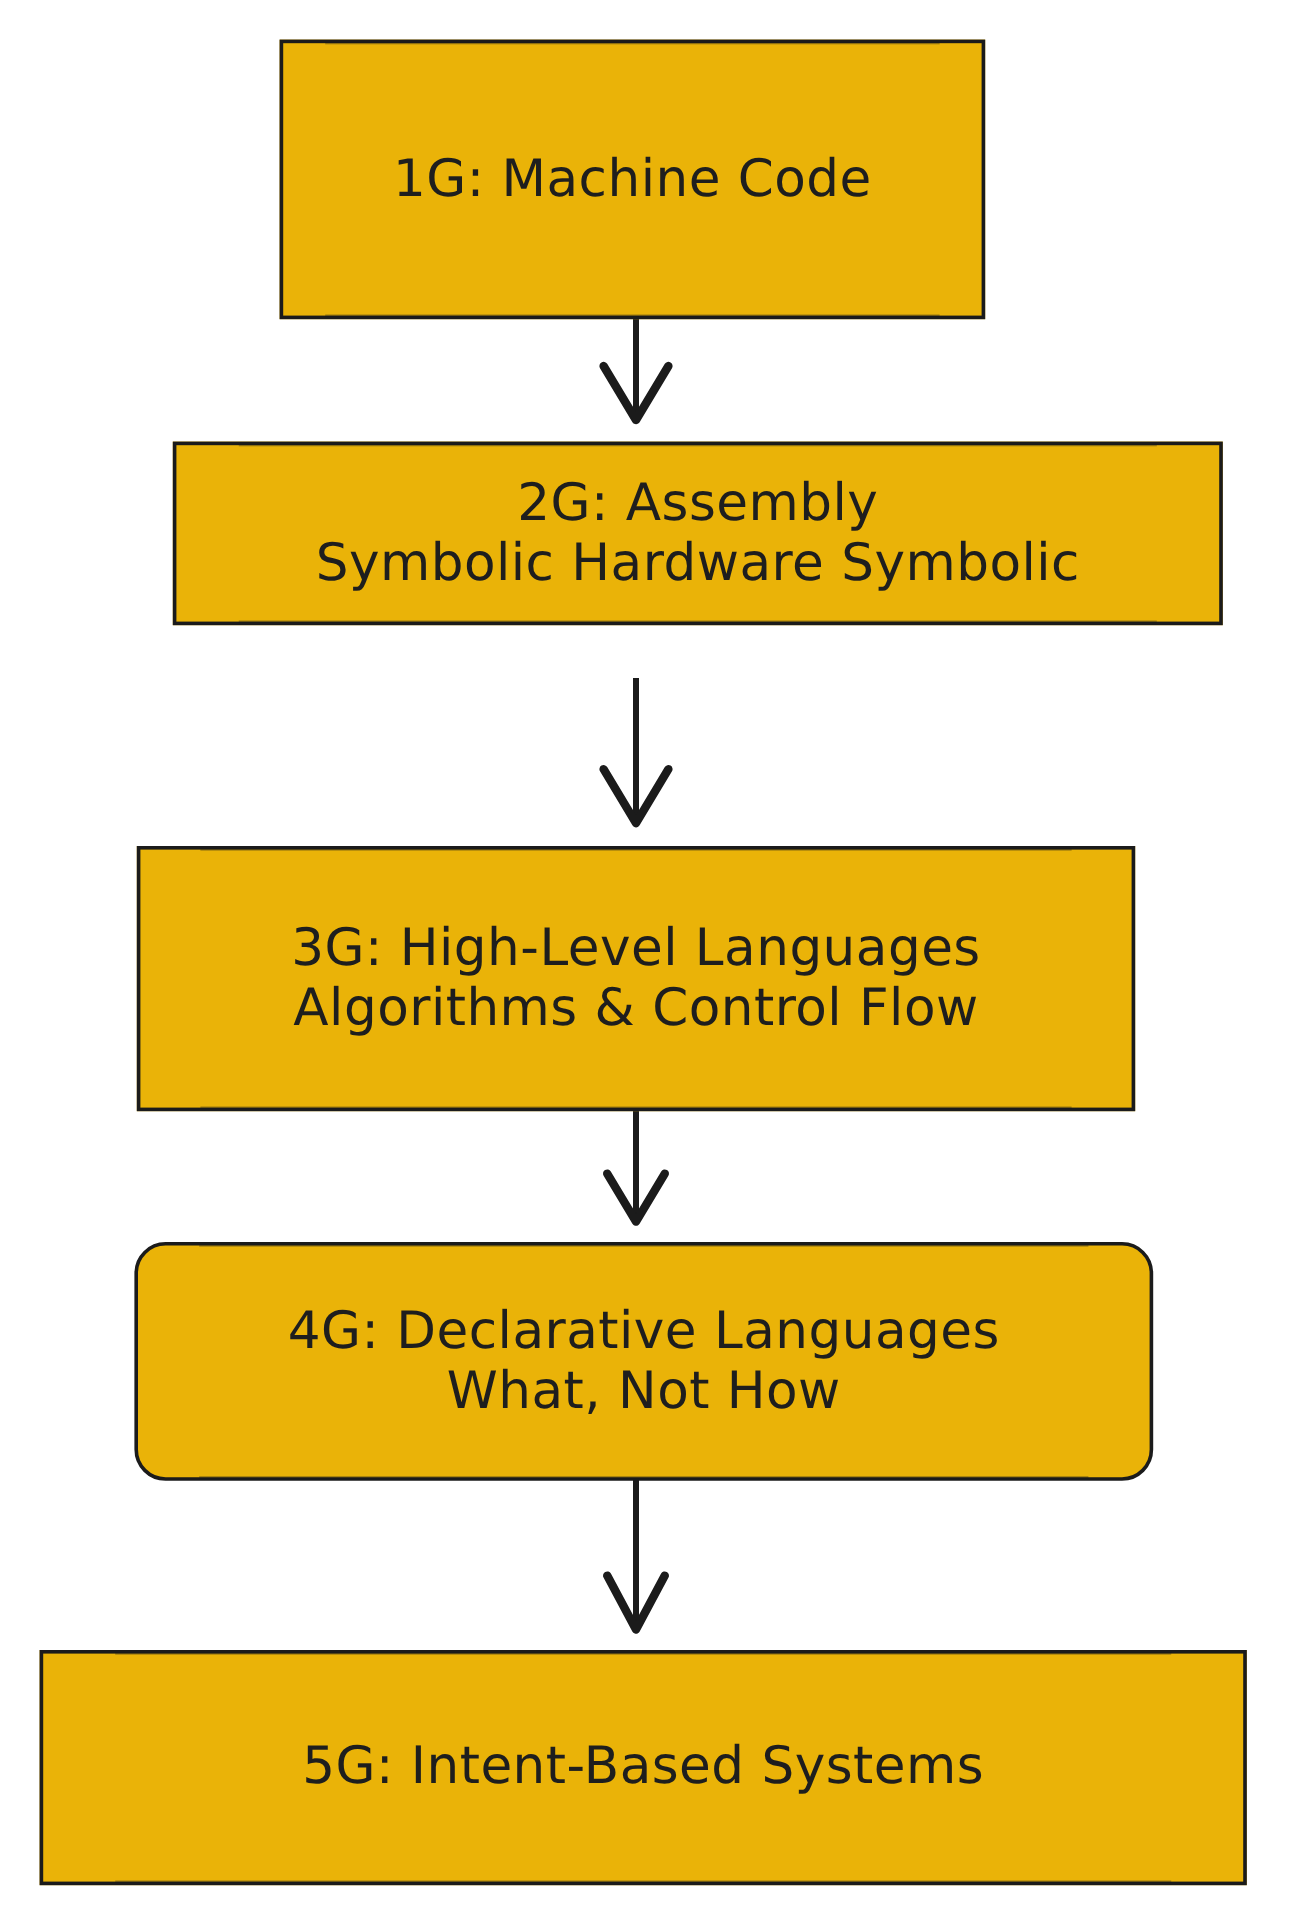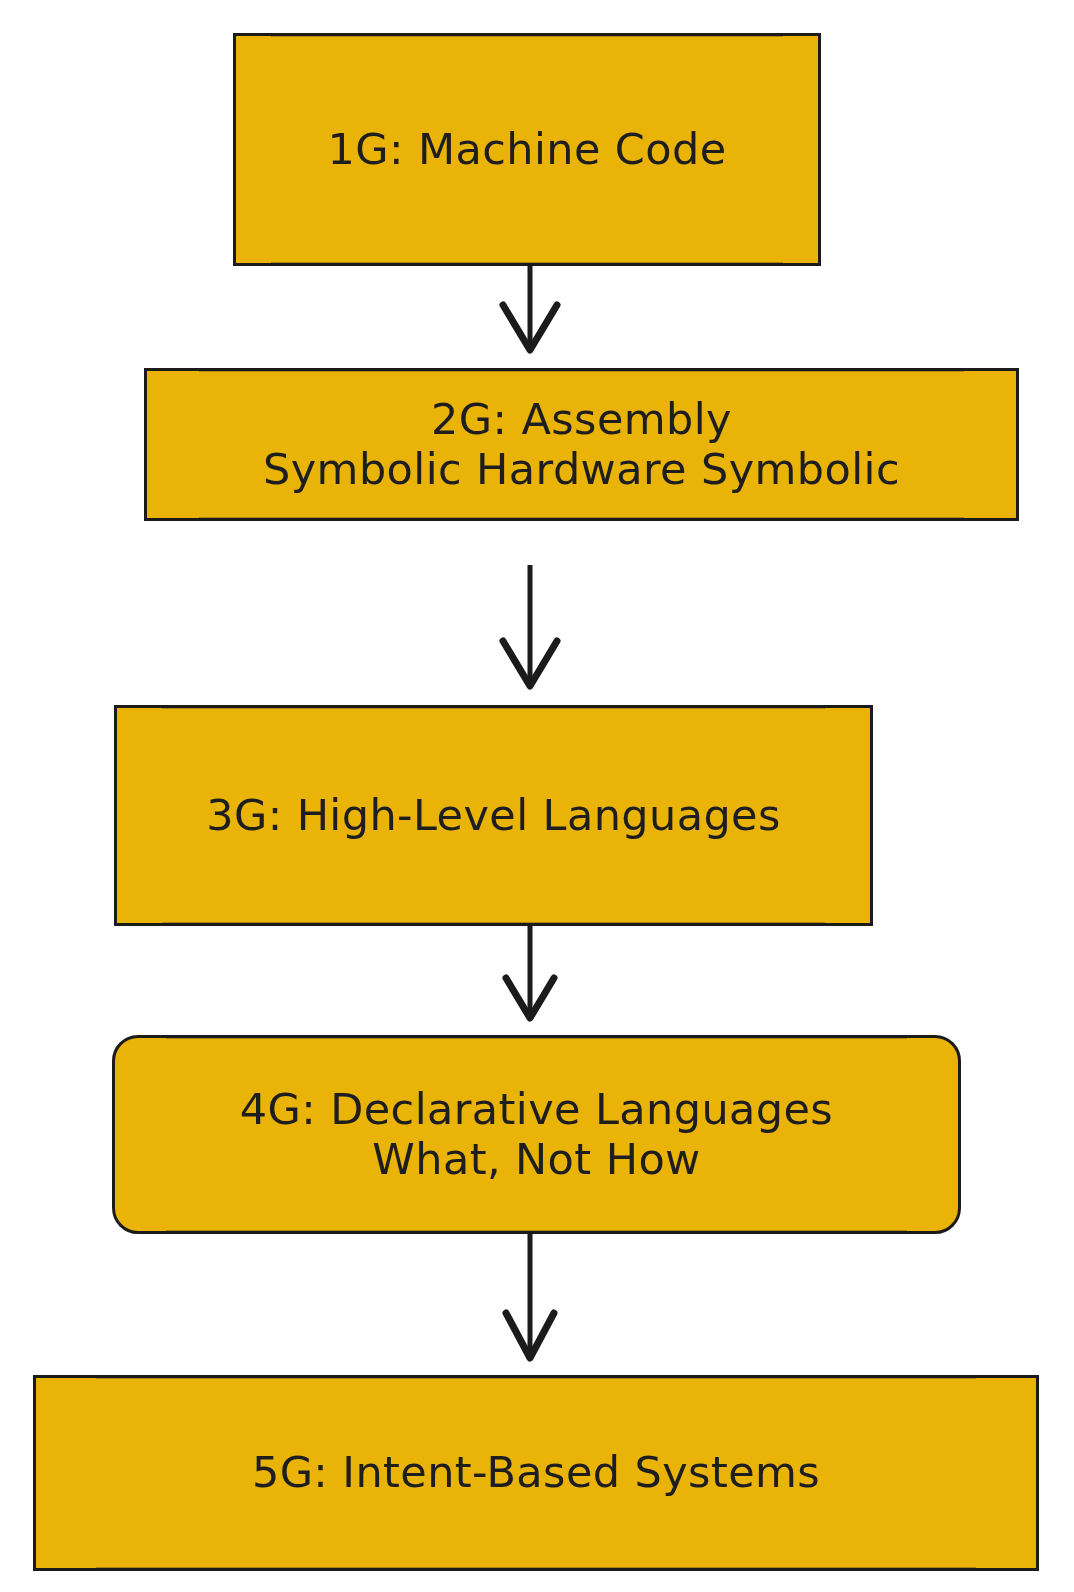--- a/index.html
+++ b/index.html
@@ -58,21 +58,21 @@
     font-weight: 400;
     line-height: 1.16;
     letter-spacing: 0.4px;
     text-align: center;
     white-space: nowrap;
   }
 
   
   #box-1 { left: 233px; top: 33px;   width: 588px; height: 233px; }
   #box-2 { left: 108px;  top: 368px;  width: 875px; height: 153px; margin-left: 36px; }
-  #box-3 { left: 114px; top: 705px;  width: 759px; height: 221px; }
+  #box-3 { left: 114px; top: 705px;  width: 832px; height: 221px; }
   #box-4 { left: 112px; top: 1035px; width: 849px; height: 199px; border-radius: 26px; }
   #box-5 { left: 33px;  top: 1375px; width: 1006px; height: 196px; }
 
   #box-1 .node-line { font-size: 43px; }
   #box-2 .node-line { font-size: 43px; }
   #box-3 .node-line { font-size: 43px; }
   #box-4 .node-line { font-size: 43px; }
   #box-5 .node-line { font-size: 43px; }
 
   .edge-svg {
@@ -130,20 +130,21 @@
     <div class="node-line">1G: Machine Code</div>
   </div>
 
   <div class="node-box" id="box-2">
     <div class="node-line">2G: Assembly</div>
     <div class="node-line">Symbolic Hardware Symbolic</div>
   </div>
 
   <div class="node-box" id="box-3">
     <div class="node-line">3G: High-Level Languages</div>
+    <div class="node-line">Algorithms &amp; Control Flow</div>
   </div>
 
   <div class="node-box" id="box-4">
     <div class="node-line">4G: Declarative Languages</div>
     <div class="node-line">What, Not How</div>
   </div>
 
   <div class="node-box" id="box-5">
     <div class="node-line">5G: Intent-Based Systems</div>
   </div>

